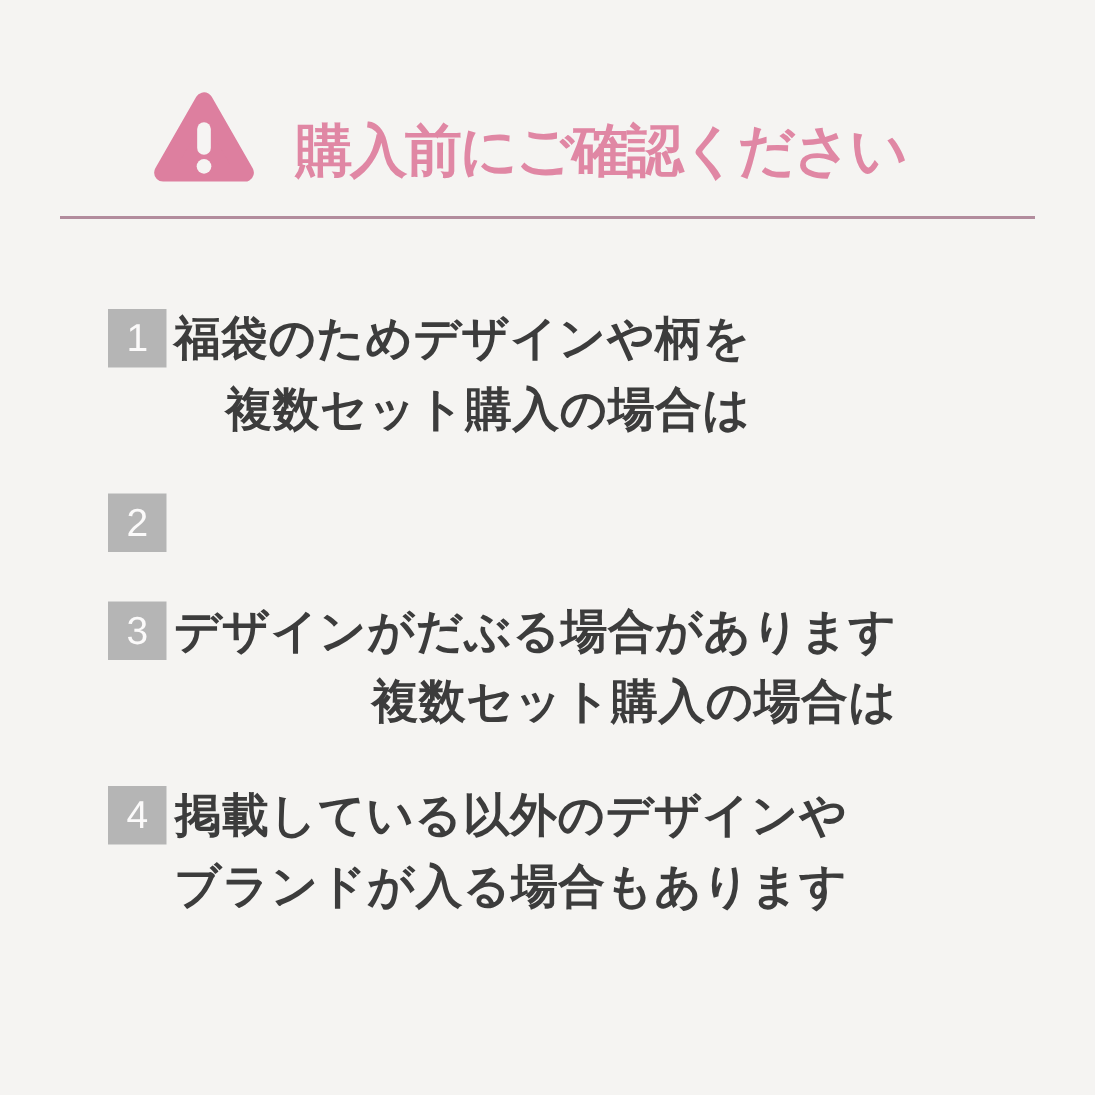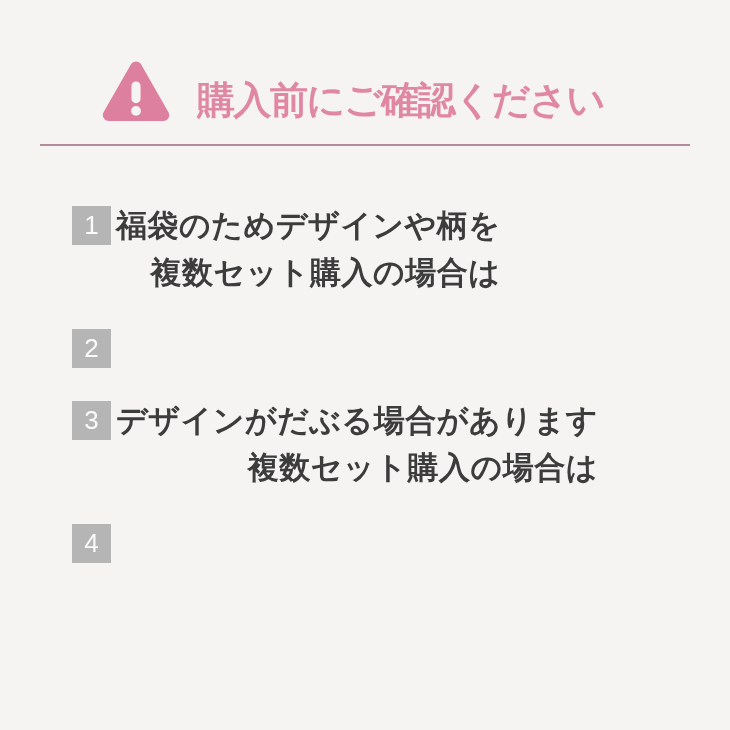--- a/index.html
+++ b/index.html
@@ -111,16 +111,20 @@
     <div class="notice">
       <div class="notice-num">3</div>
       <div class="notice-lines">
         <div>デザインがだぶる場合があります</div>
         <div>複数セット購入の場合は</div>
       </div>
     </div>
 
     <div class="notice">
       <div class="notice-num">4</div>
+      <div class="notice-lines">
+        <div>掲載している以外のデザインや</div>
+        <div>ブランドが入る場合もあります</div>
+      </div>
     </div>
 
   </div>
 </div>
 
 </body></html>

